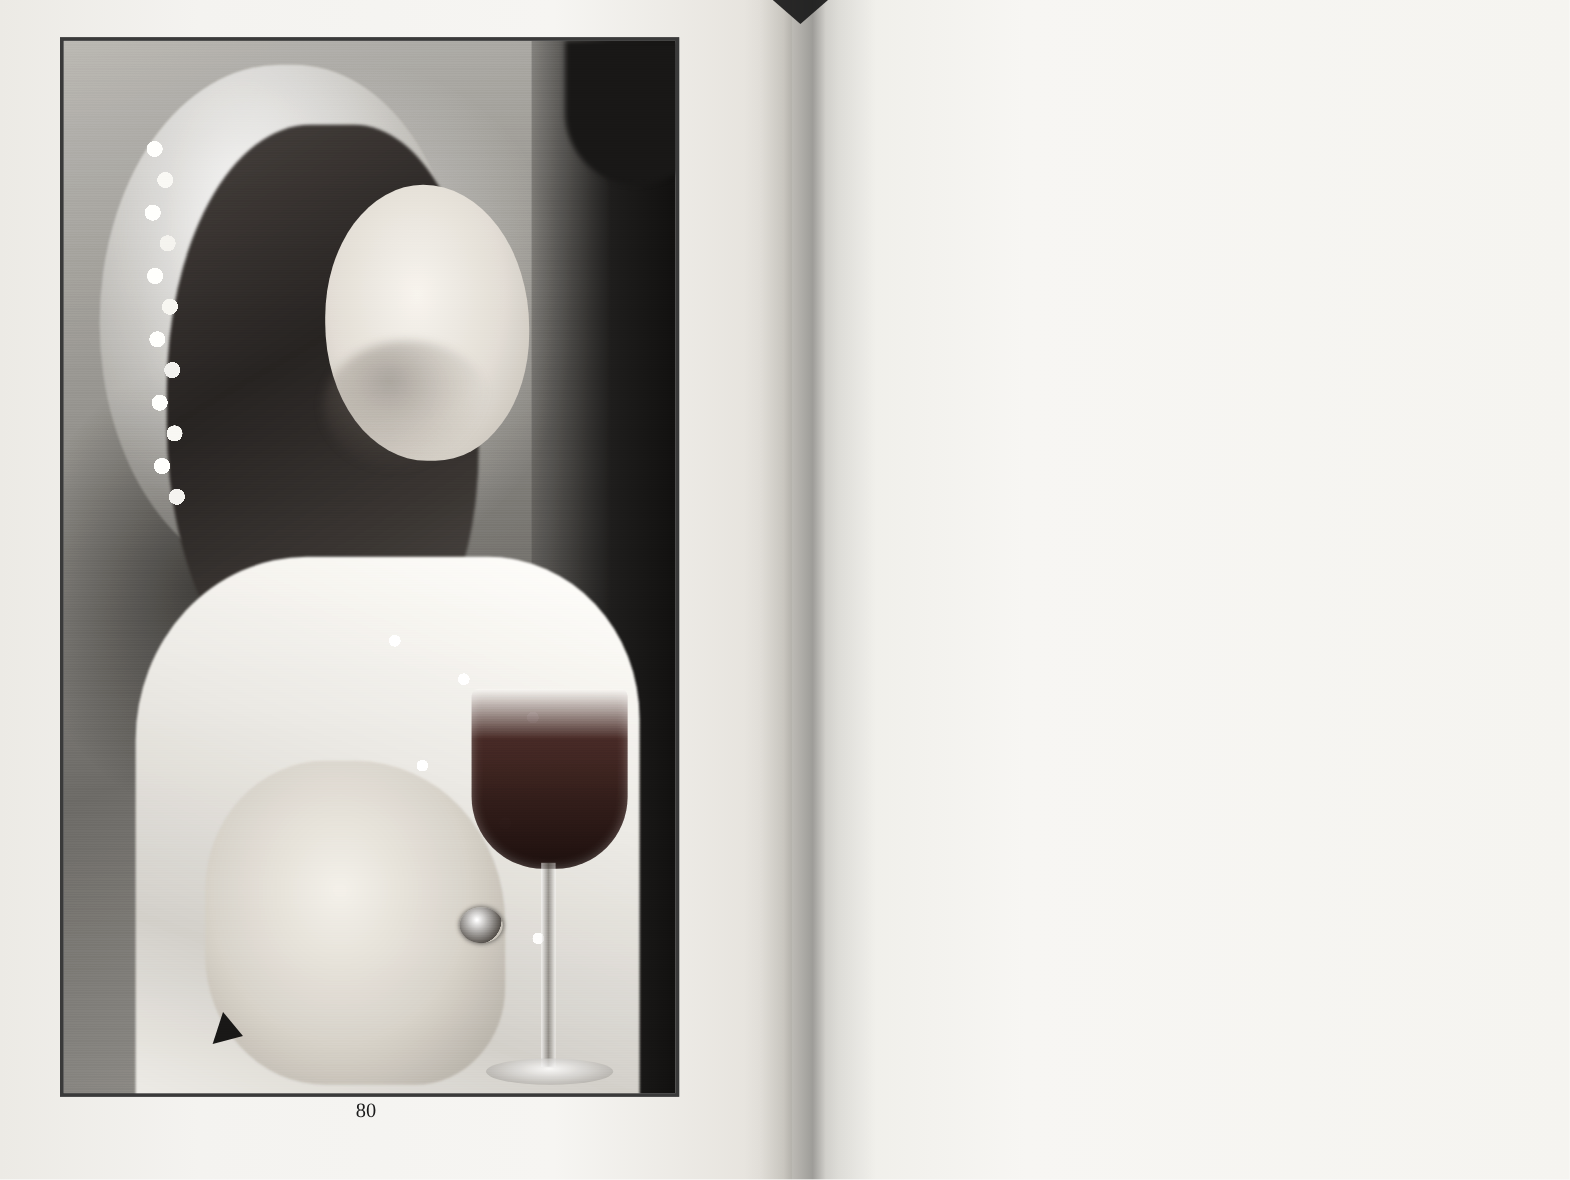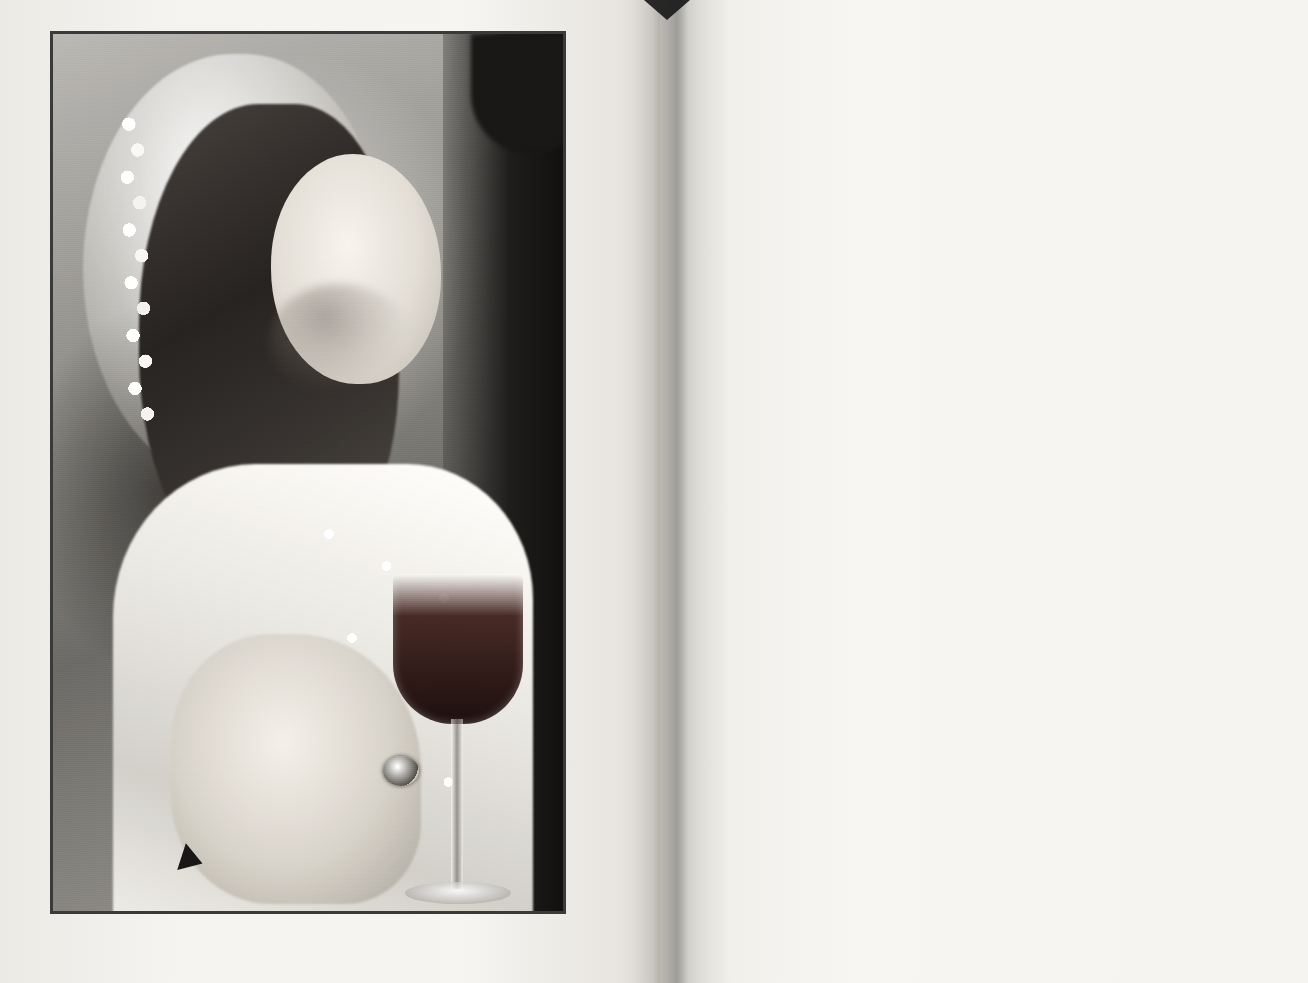--- a/index.html
+++ b/index.html
@@ -266,20 +266,21 @@
         <div class="ph-lace"></div>
         <div class="ph-hand"></div>
         <div class="ph-glass-bowl"></div>
         <div class="ph-glass-stem"></div>
         <div class="ph-glass-foot"></div>
         <div class="ph-ring"></div>
         <div class="ph-corner-mark"></div>
         <div class="ph-grain"></div>
       </div>
     </div>
+    <div class="folio folio-left">80</div>
   </div>
 
   <div class="page-right">
     
     
   </div>
 
   <div class="gutter"></div>
   <div class="top-notch"></div>
 </div>

